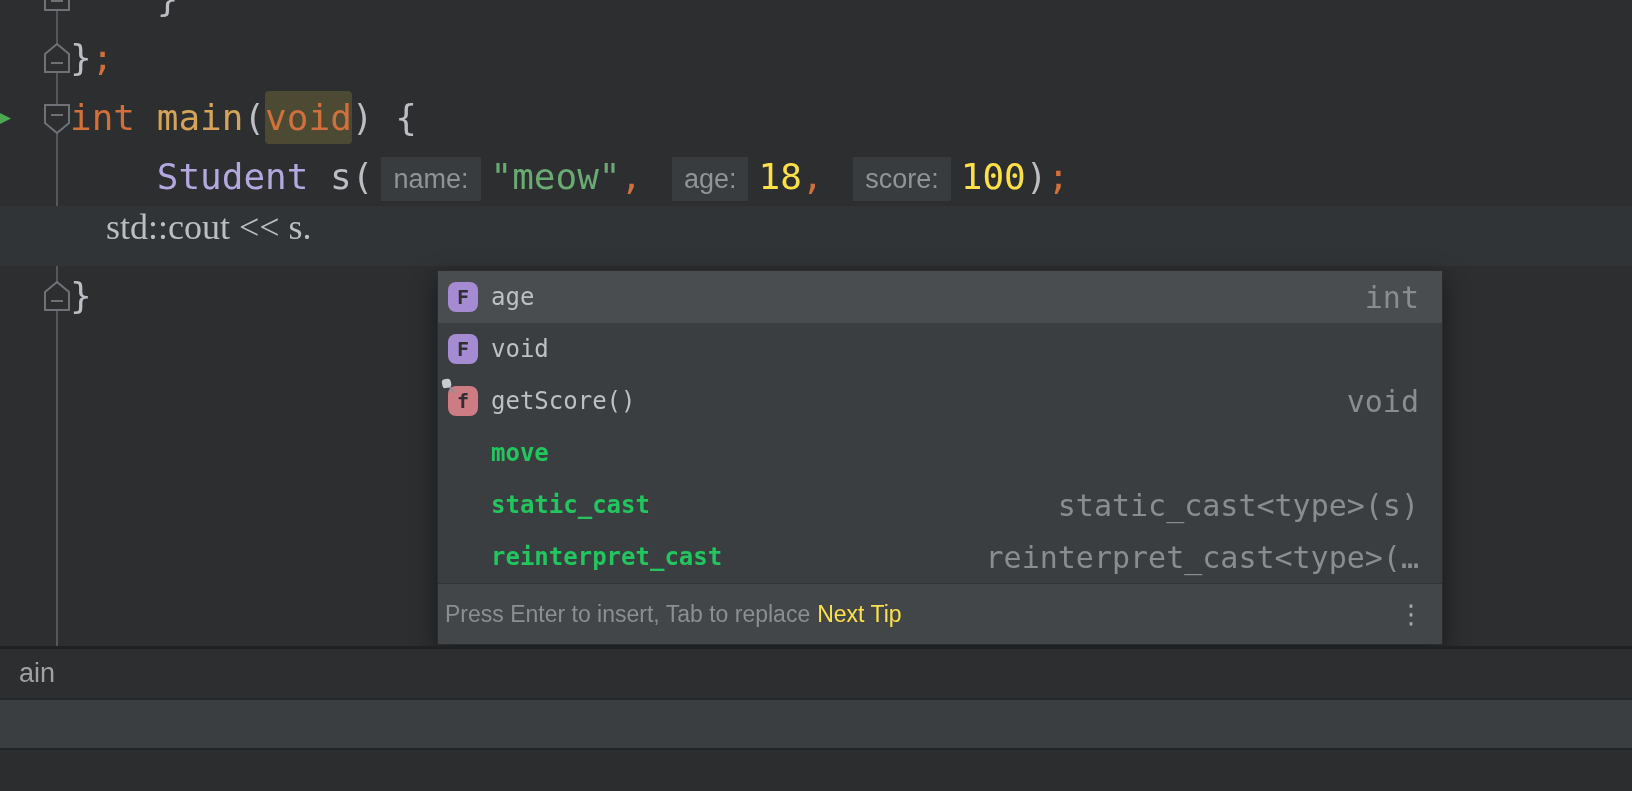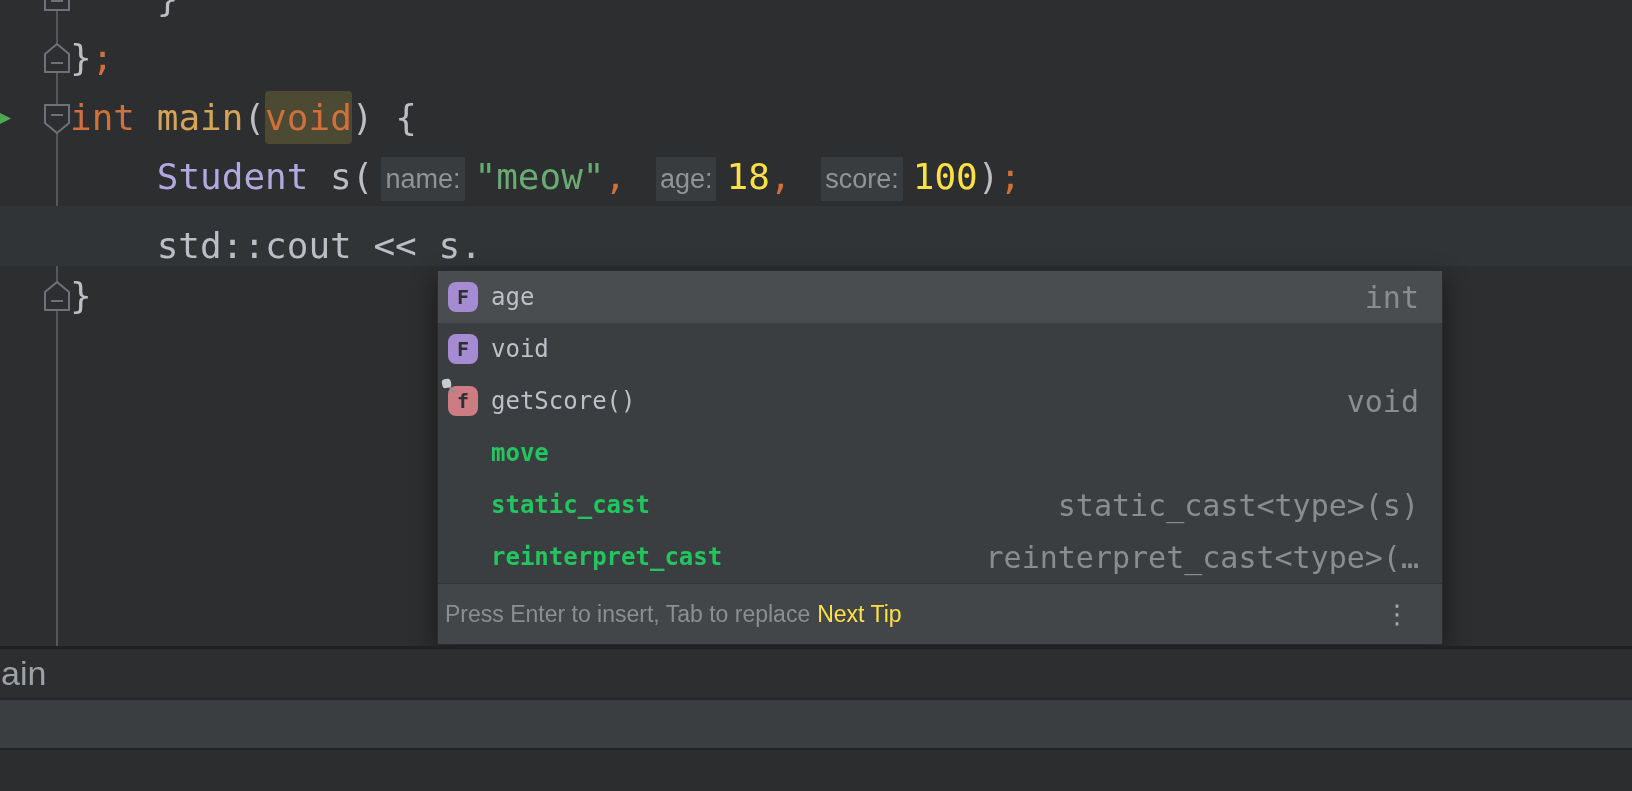--- a/index.html
+++ b/index.html
@@ -16,68 +16,68 @@
   .code-line{position:absolute;left:70px;height:59px;line-height:59px;white-space:pre;
              font-family:"DejaVu Sans Mono","Liberation Mono",monospace;font-size:36px;color:#BCBEC4;}
   .tk-k{color:#D0703C;}           
   .tk-f{color:#D5A458;}           
   .tk-c{color:#B3A8DF;}           
   .tk-s{color:#6AAB73;}           
   .tk-n{color:#fde047;}           
   .tk-p{color:#D0703C;}           
   .tk-d{color:#BCBEC4;}
   .tk-hl{background:#4D4A33;border-radius:4px;box-shadow:0 6px 0 #4D4A33,0 -6px 0 #4D4A33;}
-  .inlay-hint{display:inline-block;vertical-align:middle;margin:0 10px 0 8px;padding:0 4px;
+  .inlay-hint{display:inline-block;vertical-align:middle;margin:0 10px 0 8px;padding:0 12px;
               height:44px;line-height:44px;border-radius:1px;background:#393C3E;
               font-family:"Liberation Sans",sans-serif;font-size:27px;color:#919497;}
 
   
   #popup{position:absolute;left:437px;top:270px;width:1006px;background:#3B3E40;
          border:1px solid #2A2C2D;box-sizing:border-box;box-shadow:0 8px 24px rgba(0,0,0,.45);}
   .popup-row{position:relative;display:flex;align-items:center;height:52px;padding-left:10px;box-sizing:border-box;}
   .popup-row.selected{background:#4A4D4F;}
   .row-icon{position:relative;flex:0 0 30px;width:30px;height:30px;margin-right:13px;border-radius:8px;
             display:flex;align-items:center;justify-content:center;
             font-family:"DejaVu Sans Mono",monospace;font-weight:bold;font-size:20px;color:#2E3033;}
   .row-icon.field{background:#A48BD2;}
   .row-icon.function{background:#CD7C84;}
   .row-icon.none{background:transparent;}
   .pin{position:absolute;left:-8px;top:-9px;width:18px;height:18px;}
   .row-label{font-family:"DejaVu Sans Mono","Liberation Mono",monospace;font-size:24px;color:#BDC0C4;white-space:pre;text-align:center;}
   .popup-row.bold .row-label{font-weight:bold;color:#22c55e;}
   .row-type{margin-left:auto;padding-right:23px;font-family:"DejaVu Sans Mono","Liberation Mono",monospace;
             font-size:30px;color:#8A8D90;white-space:pre;}
   #popup-footer{display:flex;align-items:center;height:61px;background:#434648;border-top:1px solid #313335;
-                padding:0 32px 0 7px;box-sizing:border-box;}
+                padding:0 18px 0 7px;box-sizing:border-box;}
   #footer-hint{font-size:23px;color:#8C8F92;}
   #footer-link{font-size:23px;color:#fde047;margin-left:7px;cursor:pointer;}
   #footer-more{margin-left:auto;font-size:26px;color:#A7AAAD;line-height:1;cursor:pointer;}
 
   
   #breadcrumb-bar{position:absolute;left:0;top:646px;width:1632px;height:49px;background:#2C2E30;
                   border-top:3px solid #1F2122;border-bottom:2px solid #242628;box-sizing:content-box;
                   display:flex;align-items:center;}
-  #breadcrumb-text{margin-left:1px;font-size:34px;color:#9FA2A5;}
+  #breadcrumb-text{margin-left:19px;font-size:27px;color:#9FA2A5;}
   #tool-band{position:absolute;left:0;top:700px;width:1632px;height:48px;background:#3A3E41;}
   #bottom-band{position:absolute;left:0;top:748px;width:1632px;height:43px;background:#2B2D2E;border-top:2px solid #222425;box-sizing:border-box;}
 </style>
 </head>
 <body>
 
 <div id="screen">
 
   <div id="editor">
     <div id="gutter-line"></div>
     <div id="current-line"></div>
     <div id="code-lines">
         <div class="code-line" style="top: -31px;"><span class="tk-d">    }</span></div>
         <div class="code-line" style="top: 28px;"><span class="tk-d">}</span><span class="tk-p">;</span></div>
         <div class="code-line" style="top: 88px;"><span class="tk-k">int</span><span class="tk-d"> </span><span class="tk-f">main</span><span class="tk-d">(</span><span class="tk-k tk-hl">void</span><span class="tk-d">) {</span></div>
         <div class="code-line" style="top: 147px;"><span class="tk-d">    </span><span class="tk-c">Student</span><span class="tk-d"> s(</span><span class="inlay-hint">name:</span><span class="tk-s">"meow"</span><span class="tk-p">,</span><span class="tk-d"> </span><span class="inlay-hint">age:</span><span class="tk-n">18</span><span class="tk-p">,</span><span class="tk-d"> </span><span class="inlay-hint">score:</span><span class="tk-n">100</span><span class="tk-d">)</span><span class="tk-p">;</span></div>
-        <div class="code-line" style="top: 216px;"><span class="tk-d">    std::cout &lt;&lt; s.</span></div>
+        <div class="code-line" style="top: 198px; font-family: Liberation Serif, serif;"><span class="tk-d">    std::cout &lt;&lt; s.</span></div>
         <div class="code-line" style="top: 266px;"><span class="tk-d">}</span></div>
       </div>
     <div id="gutter-markers">
         <svg viewBox="0 0 26 30" class="fold-marker" style="top: -19px;">
           <path d="M1 11 L13 1 L25 11 L25 29 L1 29 Z" fill="#2C2E30" stroke="#6E7276" stroke-width="2"></path>
           <line x1="7" y1="20" x2="19" y2="20" stroke="#6E7276" stroke-width="2"></line>
         </svg>
         <svg viewBox="0 0 26 30" class="fold-marker" style="top: 43px;">
           <path d="M1 11 L13 1 L25 11 L25 29 L1 29 Z" fill="#2C2E30" stroke="#6E7276" stroke-width="2"></path>
           <line x1="7" y1="20" x2="19" y2="20" stroke="#6E7276" stroke-width="2"></line>

